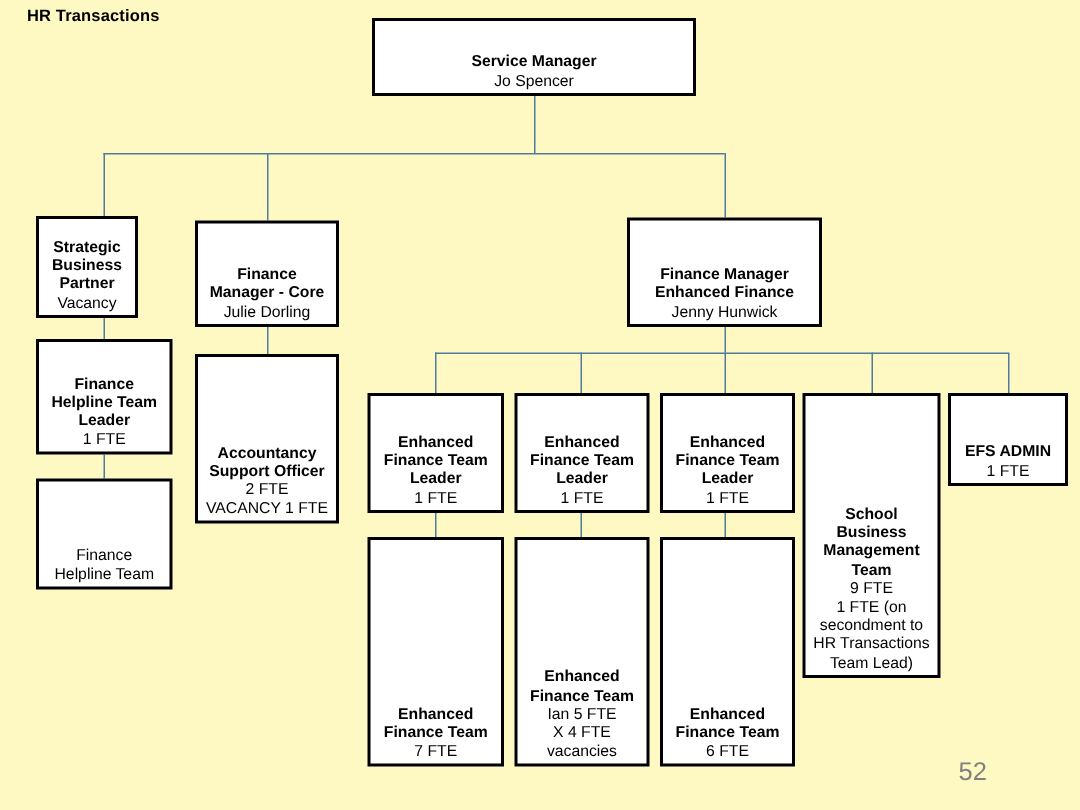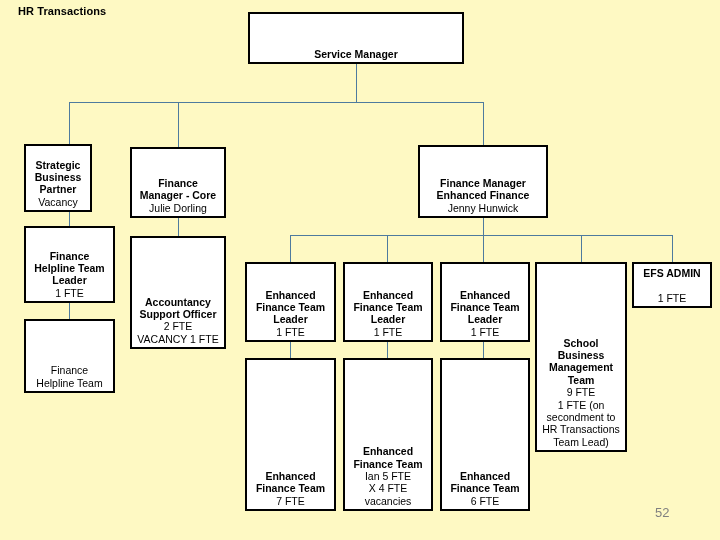--- a/index.html
+++ b/index.html
@@ -28,23 +28,23 @@
     font-size: 11px;
     font-weight: bold;
     color: #000000;
     letter-spacing: 0.1px;
     white-space: nowrap;
   }
 
   
   .page-number {
     position: absolute;
-    left: 655px;
+    left: 639px;
     top: 505px;
-    font-size: 13px;
+    font-size: 17px;
     color: #808080;
   }
 
   
   .node {
     position: absolute;
     box-sizing: border-box;
     border: 2px solid #000000;
     background: #ffffff;
     display: flex;
@@ -105,20 +105,21 @@
   <div class="conn v" style="left:483px; top:235px; height:27px;"></div>
   <div class="conn v" style="left:581px; top:235px; height:27px;"></div>
   <div class="conn v" style="left:672px; top:235px; height:27px;"></div>
 
   <div class="conn v" style="left:290px; top:342px; height:16px;"></div>
   <div class="conn v" style="left:387px; top:342px; height:16px;"></div>
   <div class="conn v" style="left:483px; top:342px; height:16px;"></div>
 
   <div class="node" style="left:248px; top:12px; width:216px; height:52px;">
     <span class="ln b">Service Manager</span>
+    <span class="ln">Jo Spencer</span>
   </div>
 
   <div class="node" style="left:24px; top:144px; width:68px; height:68px;">
     <span class="ln b">Strategic</span>
     <span class="ln b">Business</span>
     <span class="ln b">Partner</span>
     <span class="ln">Vacancy</span>
   </div>
 
   <div class="node" style="left:24px; top:226px; width:91px; height:77px;">
@@ -178,21 +179,21 @@
     <span class="ln b">Business</span>
     <span class="ln b">Management</span>
     <span class="ln b">Team</span>
     <span class="ln">9 FTE</span>
     <span class="ln">1 FTE (on</span>
     <span class="ln">secondment to</span>
     <span class="ln">HR Transactions</span>
     <span class="ln">Team Lead)</span>
   </div>
 
-  <div class="node" style="left:632px; top:262px; width:80px; height:46px;gap:12px;">
+  <div class="node" style="left:632px; top:262px; width:80px; height:62px;">
     <span class="ln b">EFS ADMIN</span>
     <span class="ln">1 FTE</span>
   </div>
 
   <div class="node" style="left:245px; top:358px; width:91px; height:153px;">
     <span class="ln b">Enhanced</span>
     <span class="ln b">Finance Team</span>
     <span class="ln">7 FTE</span>
   </div>
 

